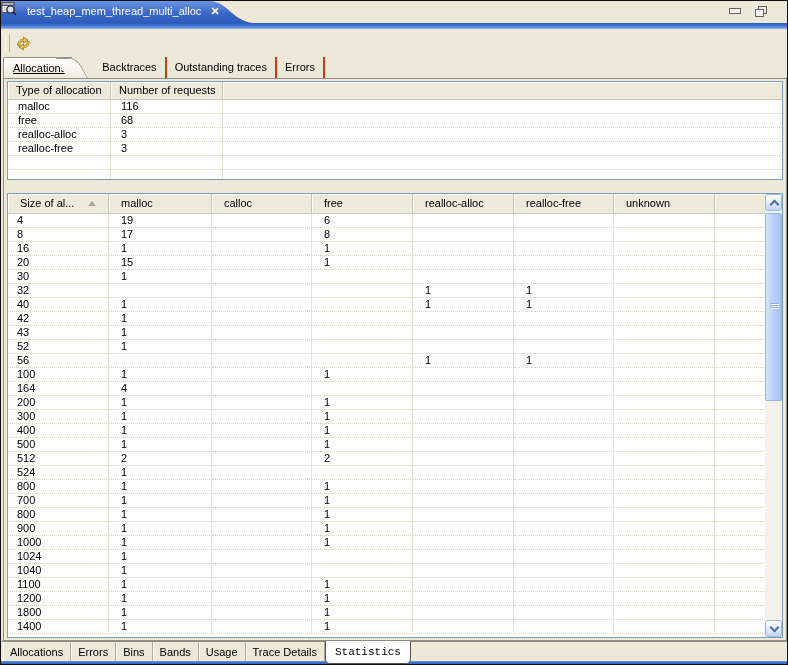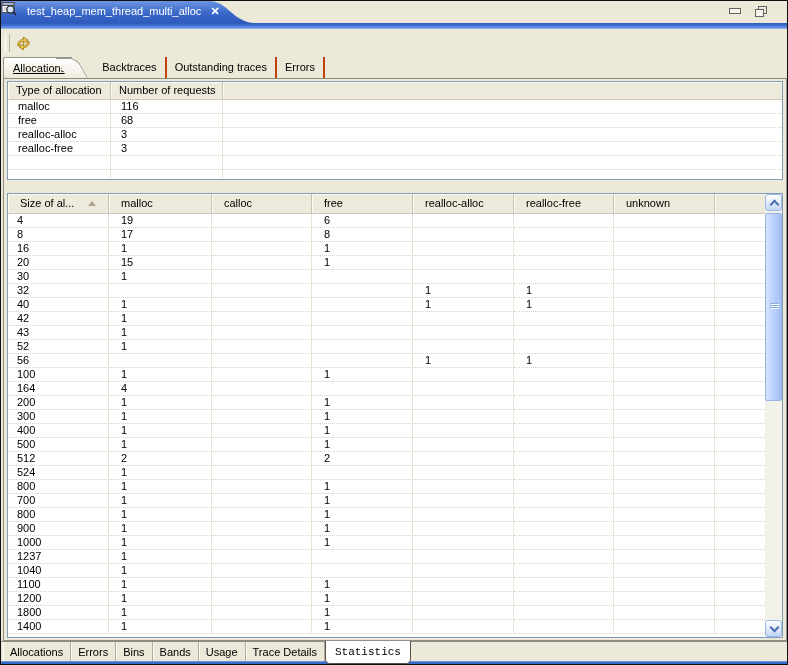--- a/index.html
+++ b/index.html
@@ -444,21 +444,21 @@
           <div class="cell">1000</div>
           <div class="cell">1</div>
           <div class="cell"></div>
           <div class="cell">1</div>
           <div class="cell"></div>
           <div class="cell"></div>
           <div class="cell"></div>
           <div class="cell filler"></div>
         </div>
         <div class="trow statcols">
-          <div class="cell">1237</div>
+          <div class="cell">1024</div>
           <div class="cell">1</div>
           <div class="cell"></div>
           <div class="cell"></div>
           <div class="cell"></div>
           <div class="cell"></div>
           <div class="cell"></div>
           <div class="cell filler"></div>
         </div>
         <div class="trow statcols">
           <div class="cell">1040</div>

